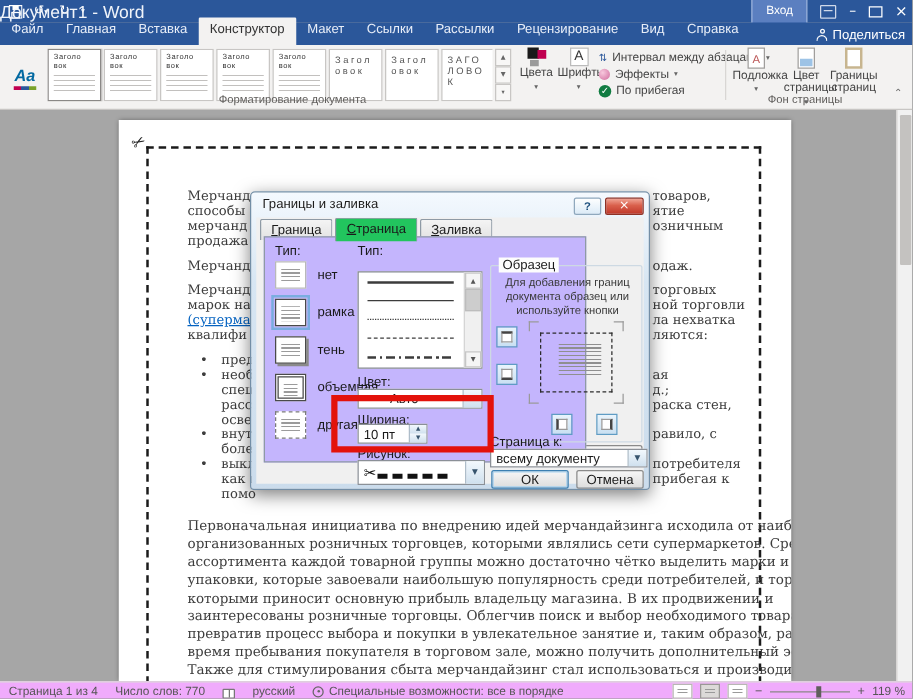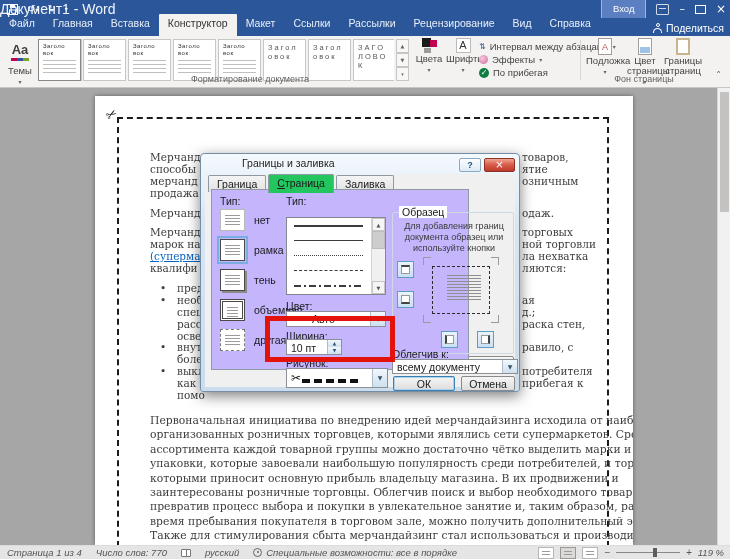--- a/index.html
+++ b/index.html
@@ -32,21 +32,21 @@
   .person{width:9px;height:10px;position:relative;}
   .person .p1{position:absolute;left:2.5px;top:0;width:4px;height:4px;border:1px solid #fff;border-radius:50%;}
   .person .p2{position:absolute;left:0;top:5px;width:9px;height:5px;border:1px solid #fff;border-bottom:none;border-radius:5px 5px 0 0;}
 
   
   .ribbon{position:absolute;left:0;top:36px;width:730px;height:52px;background:#f3f2f1;border-bottom:1px solid #c8c6c4;}
   .rlabel{position:absolute;font-size:9px;color:#605e5c;top:38px;text-align:center;}
   .bigbtn{position:absolute;top:2px;text-align:center;font-size:9.5px;color:#444;}
   .bigbtn .cap{margin-top:1px;line-height:10px;}
   .dd{font-size:6px;color:#666;font-family:"DejaVu Sans",sans-serif;}
-  .themes-icon{width:24px;height:18px;margin:5px auto;position:relative;font-weight:bold;font-size:13px;color:#404040;line-height:14px;}
+  .themes-icon{width:24px;height:18px;margin:16px auto;position:relative;font-weight:bold;font-size:13px;color:#0369a1;line-height:14px;font-style:italic;}
   .themes-icon .strips{position:absolute;left:3px;right:3px;bottom:0;height:3px;
       background:linear-gradient(90deg,#c00050 0 33%,#2b579a 33% 66%,#7aa22a 66%);}
   .gallery{position:absolute;left:38px;top:3px;width:356px;height:42px;display:flex;gap:2px;overflow:hidden;}
   .thumb{flex:0 0 43px;height:42px;background:#fff;border:1px solid #c8c6c4;padding:3px 4px 2px;overflow:hidden;}
   .thumb.sel{border:1px solid #8a8886;box-shadow:0 0 0 1px #c8c6c4;}
   .thumb-title{font-size:6px;line-height:7px;color:#333;letter-spacing:.5px;white-space:nowrap;}
   .thumb-lines{margin-top:3px;height:14px;background:repeating-linear-gradient(#c2c0be 0 1px,transparent 1px 4px);}
   .thumb-big{font-size:7.5px;line-height:9px;color:#555;letter-spacing:2px;word-break:break-all;}
   .gal-scroll{position:absolute;left:396px;top:3px;width:13px;height:42px;display:flex;flex-direction:column;}
   .gal-scroll .gs{flex:1;border:1px solid #c8c6c4;background:#f8f7f6;font-size:5px;color:#666;text-align:center;line-height:12px;font-family:"DejaVu Sans",sans-serif;}
@@ -81,21 +81,21 @@
   .docrow.bul{padding-left:27px;}
   .docrow .rfrag{position:absolute;left:372px;top:0;}
   .docrow .lnk{color:#0563c1;text-decoration:underline;}
   .para{margin-top:12px;font-size:10.8px;line-height:14.4px;color:#3d3d3d;}
   .para div{white-space:nowrap;}
 
   
   .dialog{position:absolute;left:200px;top:153px;width:320px;height:239px;border-radius:4px 4px 3px 3px;
           background:linear-gradient(#f4f9fe,#d7e6f3 30%,#cbdcec);border:1px solid #738ea6;
           box-shadow:0 4px 14px rgba(0,0,0,.5);font-size:10.5px;color:#1a1a1a;}
-  .dlg-title{position:absolute;left:9px;top:3px;font-size:10.5px;color:#1c1c1c;text-shadow:0 0 2px #fff;margin-left:32px;}
+  .dlg-title{position:absolute;left:9px;top:3px;font-size:10.5px;color:#1c1c1c;text-shadow:0 0 2px #fff;}
   .dlg-help{position:absolute;left:258px;top:4px;width:22px;height:14px;border:1px solid #8fa8bd;border-radius:2px;
             background:linear-gradient(#fdfefe,#dcebf7);color:#1c4f7d;font-size:9px;font-weight:bold;text-align:center;line-height:13px;}
   .dlg-close{position:absolute;left:283px;top:4px;width:31px;height:14px;border:1px solid #8e3125;border-radius:2px;
              background:linear-gradient(#f0a595,#d9604c 45%,#c0392b);color:#fff;font-size:10px;text-align:center;line-height:12px;font-family:"DejaVu Sans",sans-serif;}
   .dlg-content{position:absolute;left:4px;right:4px;top:20px;bottom:4px;background:#f0f0f0;}
   .dtabs{position:absolute;left:3px;top:1px;display:flex;}
   .dtab{border:1px solid #8e9aa5;border-bottom:none;border-radius:2px 2px 0 0;background:linear-gradient(#f4f4f4,#e2e2e2);
         padding:2px 8px 2px;margin-right:2px;font-size:10.5px;position:relative;z-index:1;}
   .dtab u{text-decoration:underline;}
   .dtab.active{background:#22c55e;z-index:3;padding-bottom:4px;margin-bottom:-2px;top:-1px;}
@@ -155,22 +155,22 @@
   .cm.bl{left:0;bottom:0;border-left:1px solid #9a9a9a;border-bottom:1px solid #9a9a9a;}
   .cm.br{right:0;bottom:0;border-right:1px solid #9a9a9a;border-bottom:1px solid #9a9a9a;}
   .pvdash{position:absolute;left:9px;top:9px;right:9px;bottom:9px;border:1.5px dashed #2b2b2b;}
   .pvlines{position:absolute;left:14px;top:8px;width:34px;height:26px;background:repeating-linear-gradient(#8f8f8f 0 1px,transparent 1px 3px);}
   
   .btn{position:absolute;height:15px;border:1px solid #8a8a8a;border-radius:2px;background:linear-gradient(#f6f6f6,#ddd);
        font-size:10.5px;text-align:center;line-height:13px;color:#1a1a1a;}
   .btn.def{border:1px solid #3c7fb1;box-shadow:0 0 0 1px #a8d2ef inset;}
 
   
-  .statusbar{position:absolute;left:0;top:545px;width:730px;height:14px;background:#e5e5e5;border-top:1px solid #dedcda;
-             font-size:9.5px;color:#555;display:flex;align-items:center;font-style:italic;}
+  .statusbar{position:absolute;left:0;top:545px;width:730px;height:14px;background:#f0abfc;border-top:1px solid #dedcda;
+             font-size:9.5px;color:#555;display:flex;align-items:flex-end;}
   .sseg{padding:0 7px;white-space:nowrap;display:flex;align-items:center;gap:4px;}
   .book{width:10px;height:8px;border:1px solid #777;border-radius:1px;position:relative;background:#fff;}
   .book:after{content:"";position:absolute;left:4px;top:0;bottom:0;border-left:1px solid #777;}
   .acc{width:9px;height:9px;border:1px solid #666;border-radius:50%;position:relative;}
   .acc:after{content:"";position:absolute;left:3px;top:2px;width:2px;height:2px;background:#666;border-radius:50%;}
   .sright{margin-left:auto;display:flex;align-items:center;gap:6px;padding-right:6px;}
   .viewic{width:16px;height:12px;border:1px solid #b8b6b4;background:#fff;position:relative;}
   .viewic.active{background:#dcdad8;border-color:#9a9896;}
   .viewic:after{content:"";position:absolute;left:3px;right:3px;top:3px;height:5px;background:repeating-linear-gradient(#9a9a9a 0 1px,transparent 1px 2.5px);}
   .zoomtrack{width:64px;height:1px;background:#8a8886;position:relative;}
@@ -305,21 +305,21 @@
       <div class="cap"><span>Подложка</span><br><span class="dd">▾</span></div>
     </div>
     <div class="bigbtn" style="left:627px;width:36px;">
       <div class="page-icon colored"></div>
       <div class="cap"><span>Цвет</span><br><span>страницы</span> <span class="dd">▾</span></div>
     </div>
     <div class="bigbtn" style="left:664px;width:38px;">
       <div class="page-icon border-heavy"></div>
       <div class="cap"><span>Границы</span><br><span>страниц</span></div>
     </div>
-    <div class="rlabel" style="left:140px;width:220px;">Форматирование документа</div>
+    <div class="rlabel" style="left:124px;width:220px;">Форматирование документа</div>
     <div class="rlabel" style="left:586px;width:116px;">Фон страницы</div>
     <div class="collapse">⌃</div>
   </div>
 
   <div class="docarea">
     <div class="page">
       <div class="pborder"></div>
       <div class="scissors-corner">✂</div>
       <div class="doctext" id="occ">
           <div class="docrow"><span>Мерчанд</span><span class="rfrag">товаров,</span></div>
@@ -476,21 +476,21 @@
               </span>
           </div>
           <div class="pvbtn" style="left:48px;top:118px;">
               <span class="mini left"></span>
             </div>
           <div class="pvbtn" style="left:84px;top:118px;">
               <span class="mini right"></span>
             </div>
         </div>
 
-        <div class="dlbl" style="left:180px;top:158px;">Облегчив к:</div>
+        <div class="dlbl" style="left:180px;top:158px;">Страница к:</div>
         <div class="combo" style="left:180px;top:169px;width:126px;height:15px;">
           <span class="ctext" style="padding-left:4px;">всему документу</span>
           <span class="carrow">▼</span>
         </div>
       </div>
 
       <button class="btn" style="left:233px;top:182px;width:76px;">Параметры...</button>
       <button class="btn def" style="left:188px;top:202px;width:62px;">ОК</button>
       <button class="btn" style="left:256px;top:202px;width:54px;">Отмена</button>
     </div>

